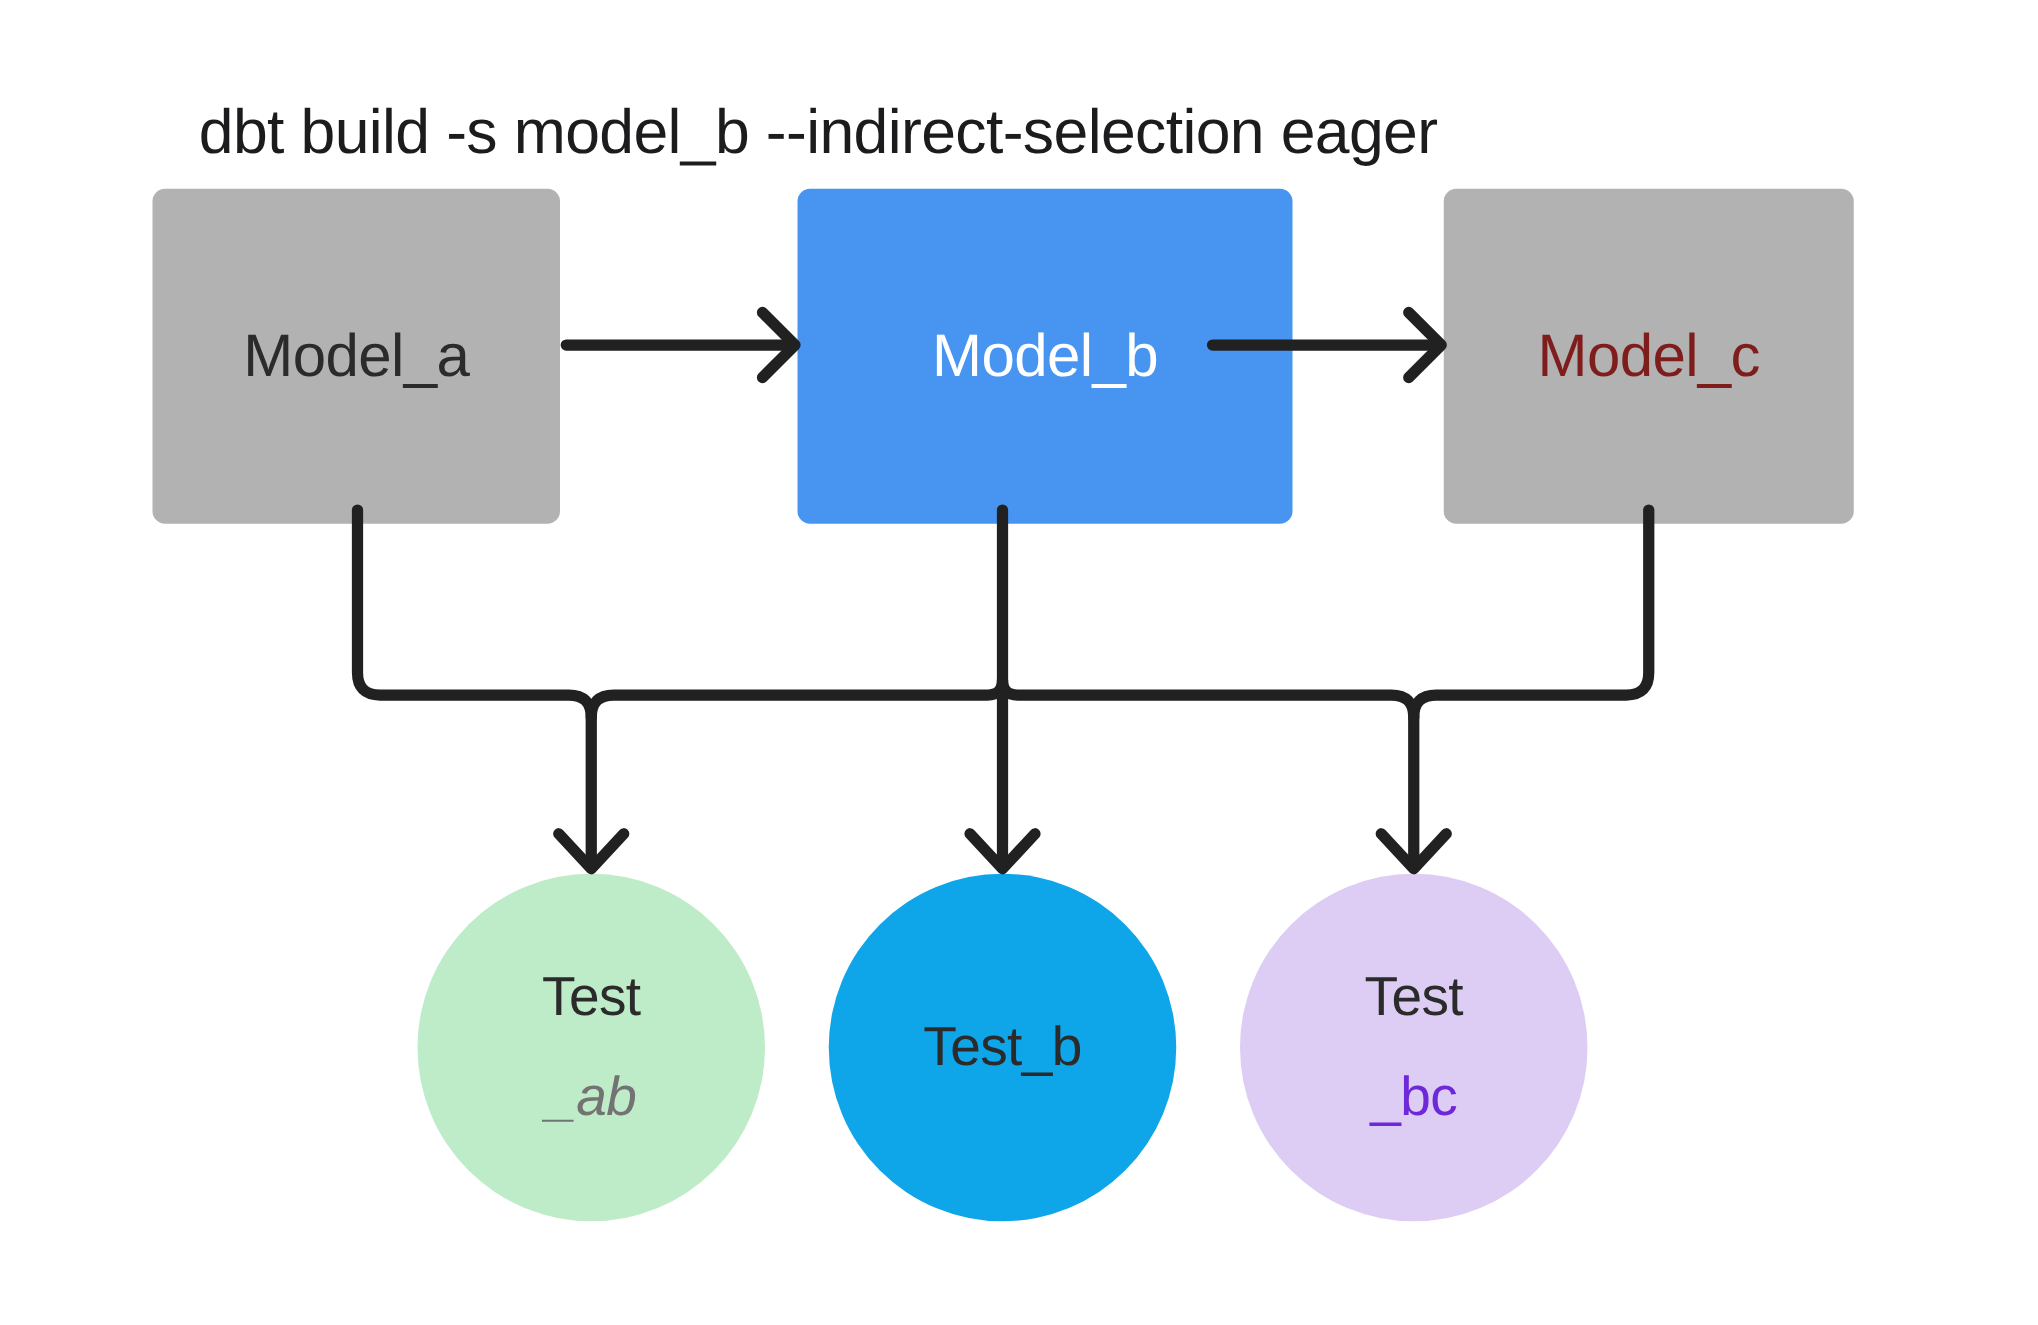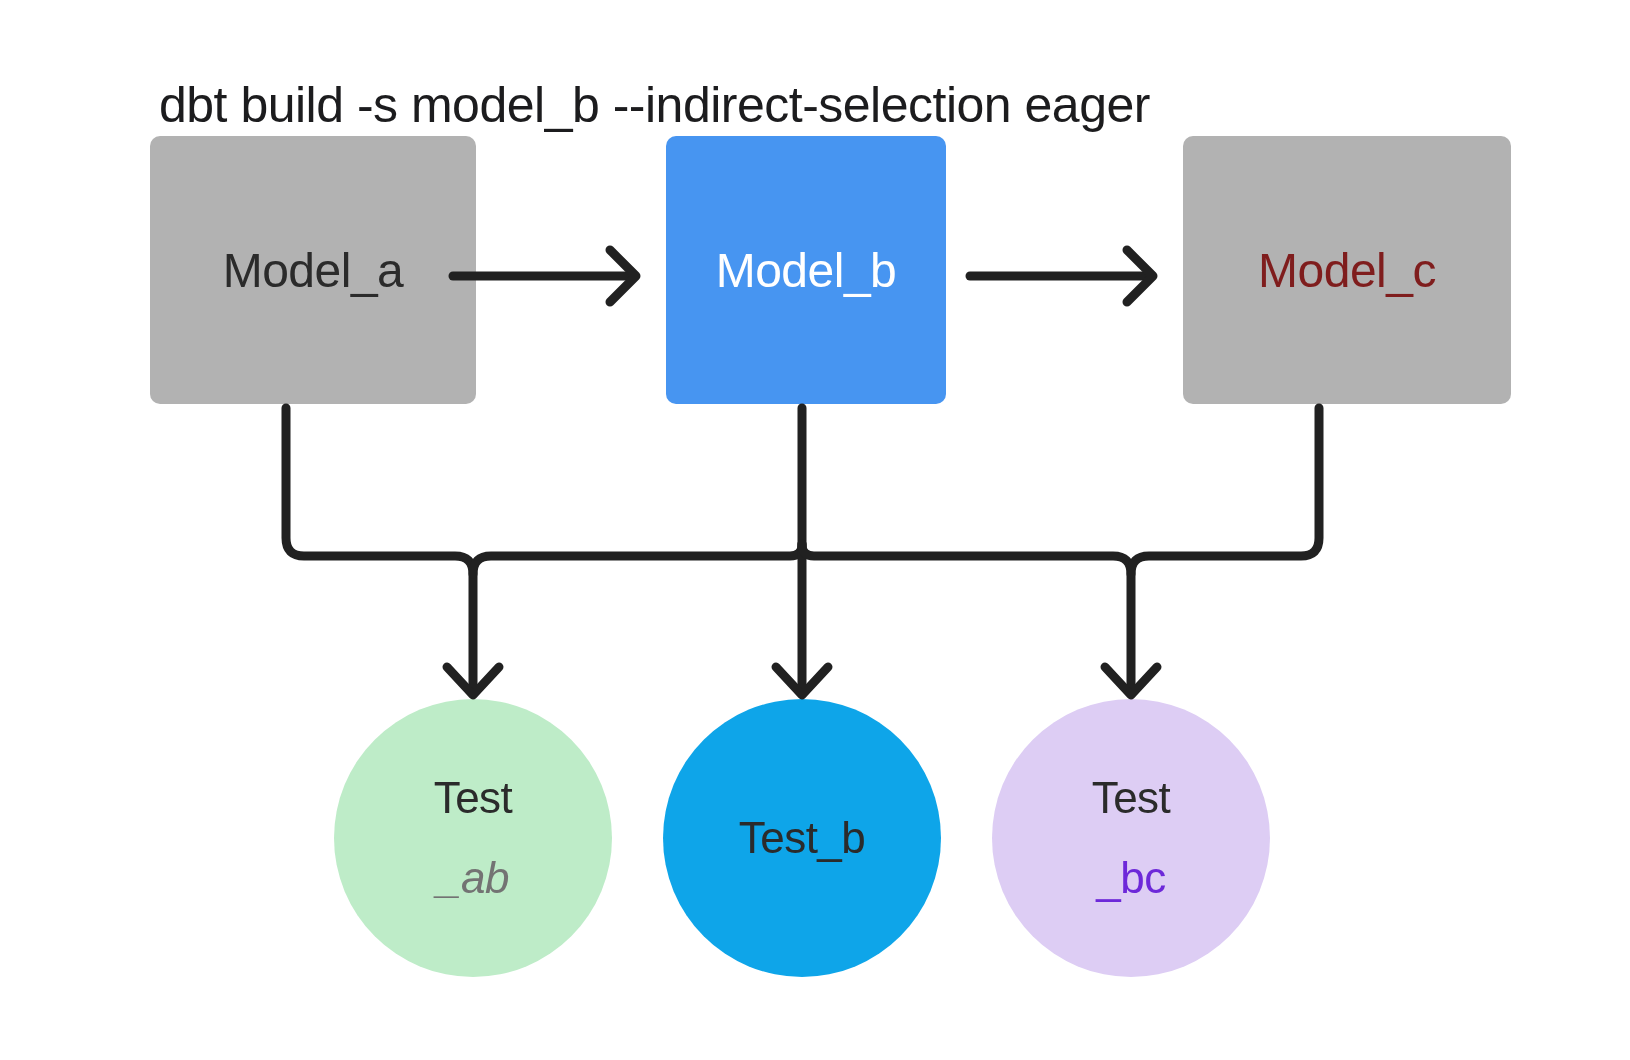--- a/index.html
+++ b/index.html
@@ -26,32 +26,31 @@
     margin-top: 47px;
   }
   .node {
     position: absolute;
     display: flex;
     align-items: center;
     justify-content: center;
     text-align: center;
   }
   .box {
-    top: 136px;
+    top: 151px;
     height: 268px;
     border-radius: 10px;
-    margin-left: 28px;
   }
   .box .node-label {
     font-size: 48px;
     font-weight: 500;
     letter-spacing: -0.5px;
   }
   #model-a { left: 122px; width: 326px; }
-  #model-b { left: 638px; width: 280px; }
+  #model-b { left: 638px; width: 396px; }
   #model-c { left: 1155px; width: 328px; }
   .circle {
     top: 699px;
     width: 278px;
     height: 278px;
     border-radius: 50%;
     flex-direction: column;
   }
   .circle .node-label {
     font-size: 44px;

